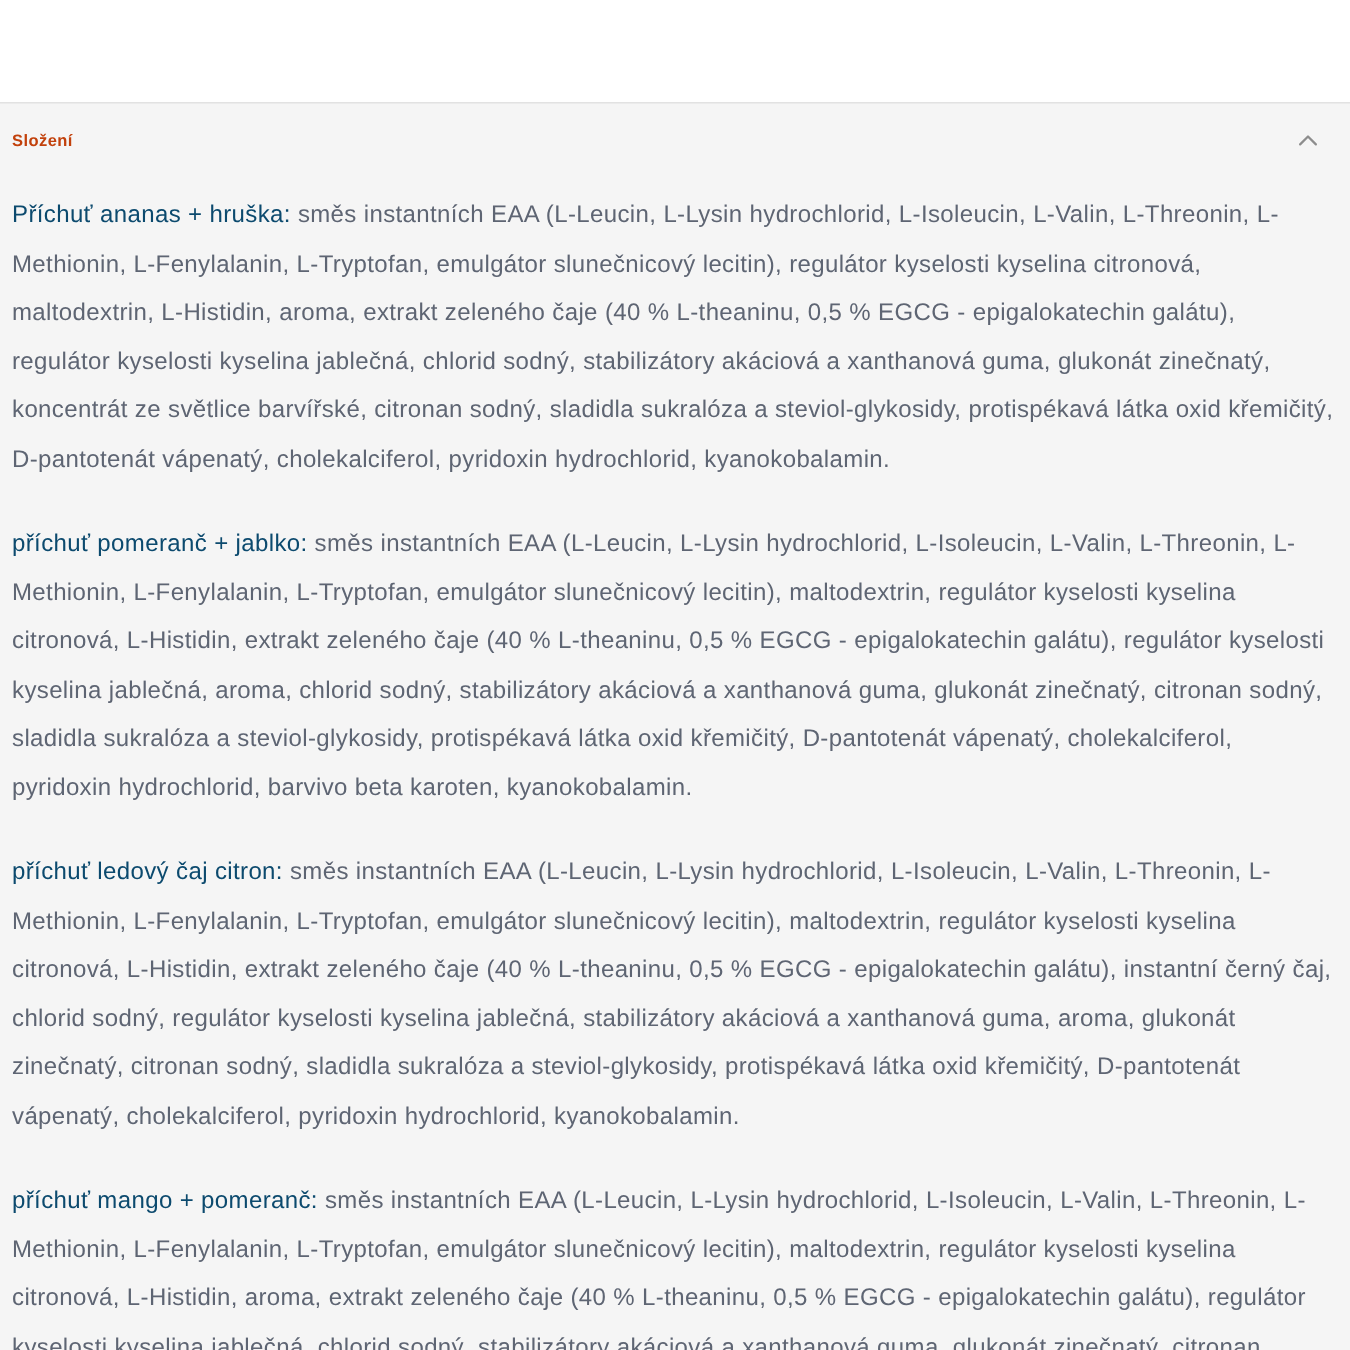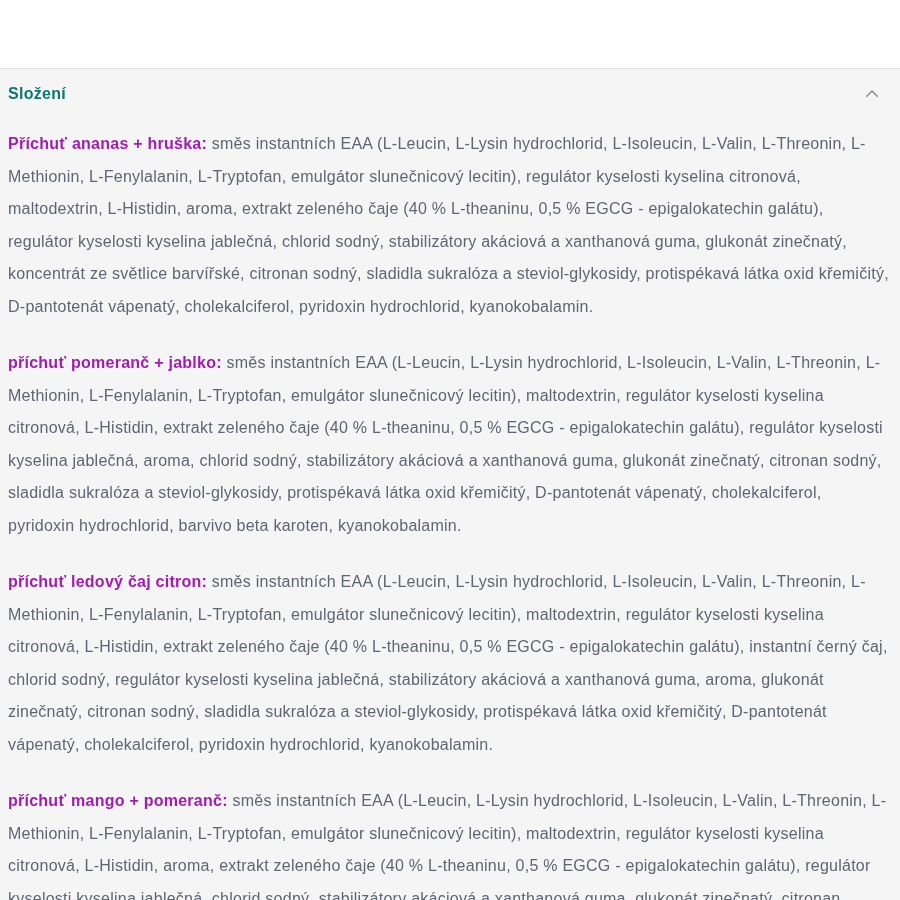--- a/index.html
+++ b/index.html
@@ -22,46 +22,46 @@
     padding: 0 0 26px 0;
   }
   .accordion-header {
     display: flex;
     align-items: center;
     justify-content: space-between;
     padding: 15px 18px 0 8px;
     cursor: pointer;
   }
   .accordion-title {
-    font-size: 16px;
+    font-size: 11px;
     font-weight: bold;
     letter-spacing: 0.3px;
-    color: #0f766e;
+    color: #c2410c;
   }
   .chevron {
     display: inline-flex;
     width: 20px;
     height: 20px;
     align-items: center;
     justify-content: center;
   }
   .accordion-body {
     padding: 24px 10px 0 8px;
   }
   .ingredient-paragraph {
     font-size: 16px;
     line-height: 32.5px;
     letter-spacing: 0.25px;
     color: #5e6573;
     margin-bottom: 24px;
   }
   .ingredient-paragraph:last-child { margin-bottom: 0; }
   .flavor-label {
-    font-weight: bold;
-    color: #a21caf;
+    font-weight: normal;
+    color: #0c4a6e;
   }
 </style>
 </head>
 <body>
 
 <div class="page">
   <section class="accordion">
     <div class="accordion-header">
       <h2 class="accordion-title">Složení</h2>
       <span class="chevron">

